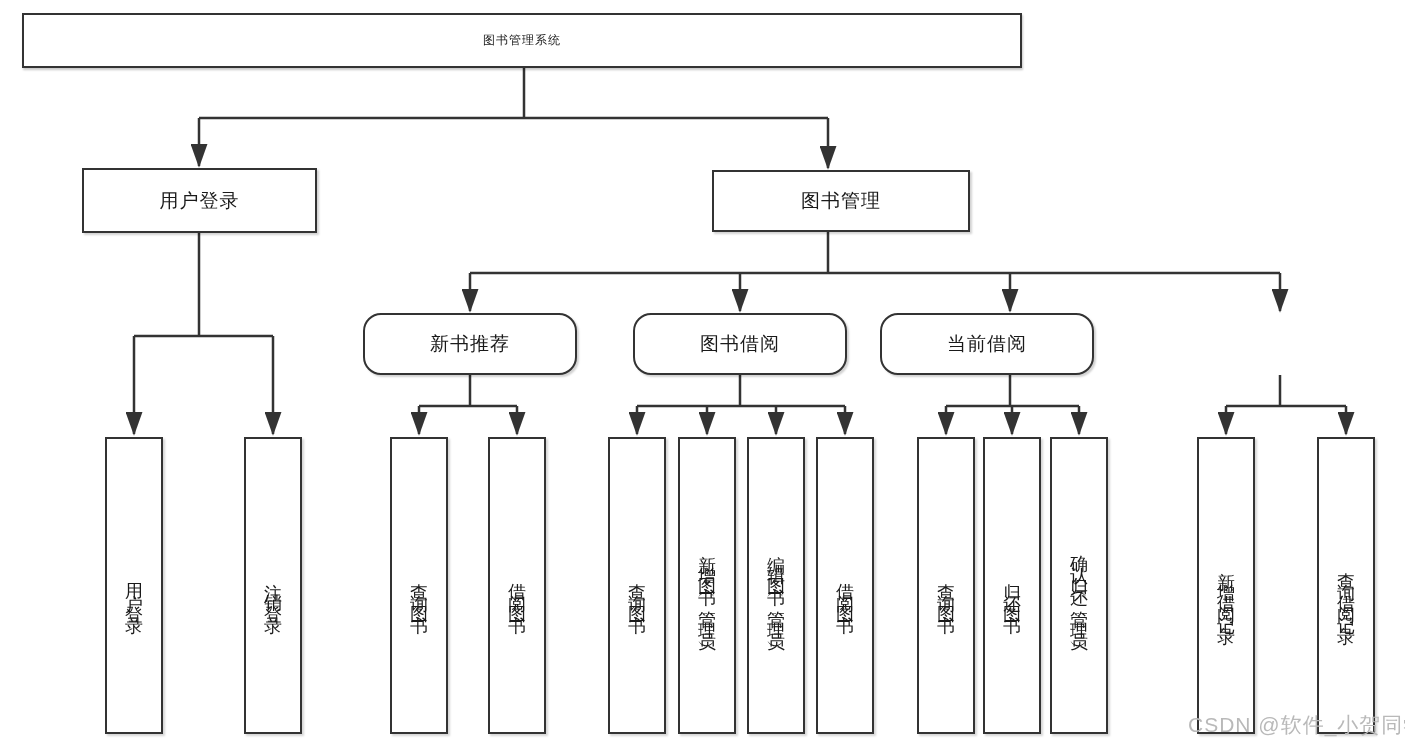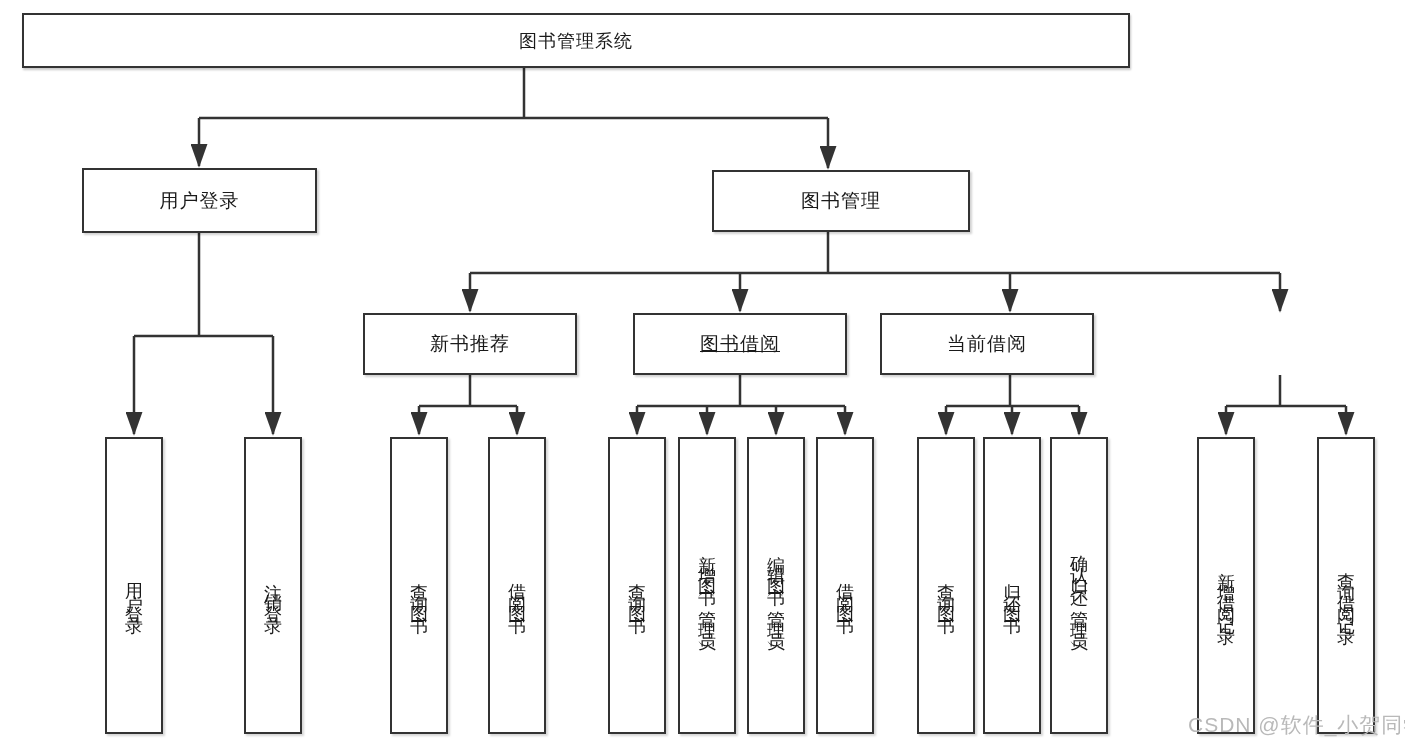--- a/index.html
+++ b/index.html
@@ -24,29 +24,29 @@
     display: flex;
     align-items: center;
     justify-content: center;
     color: #1a1a1a;
     font-size: 19px;
     letter-spacing: 1px;
     box-shadow: 2px 2px 2px rgba(0,0,0,0.18);
     z-index: 2;
   }
   .node.root {
-    left: 22px; top: 13px; width: 1108px; height: 55px;
-    font-size: 18px;
+    left: 22px; top: 13px; width: 1000px; height: 55px;
+    font-size: 12px;
     box-shadow: 1px 2px 2px rgba(0,0,0,0.22);
   }
   .node.l2-user { left: 82px;  top: 168px; width: 235px; height: 65px; }
   .node.l2-book { left: 712px; top: 170px; width: 258px; height: 62px; }
-  .node.l3 { top: 313px; height: 62px; width: 214px; }
+  .node.l3 { top: 313px; height: 62px; width: 214px; border-radius: 18px; }
   .node.l3-0 { left: 363px; }
-  .node.l3-1 { left: 633px; text-decoration: underline; }
+  .node.l3-1 { left: 633px; }
   .node.l3-2 { left: 880px; text-align: center; }
   .node.l3-3 { left: 1173px; }
   .leaf {
     position: absolute;
     top: 437px;
     width: 58px;
     height: 297px;
     box-sizing: border-box;
     border: 2.5px solid #333333;
     background: #ffffff;

